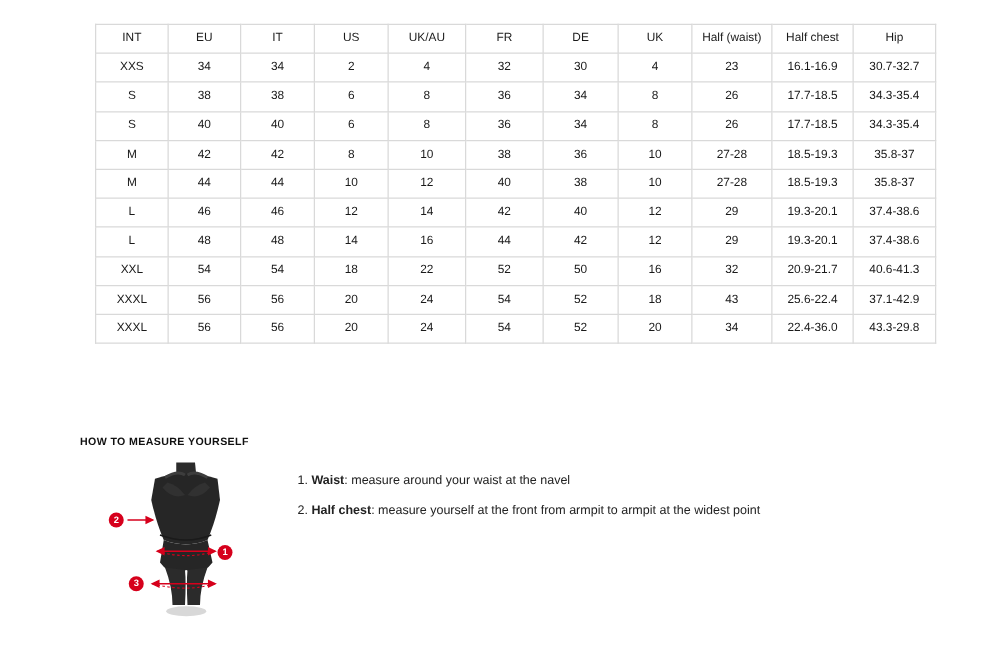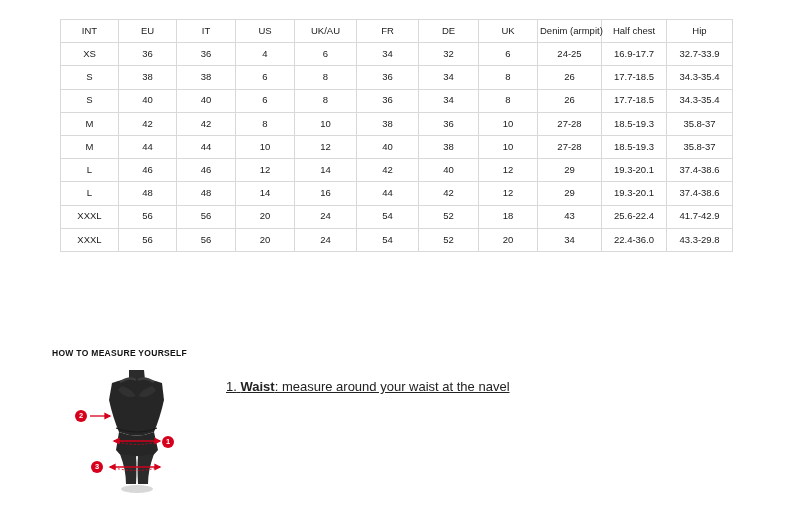--- a/index.html
+++ b/index.html
@@ -15,21 +15,21 @@
   #page {
     position: relative;
     width: 798px;
     height: 519px;
     overflow: hidden;
   }
 
   
   .table-wrap {
     position: absolute;
-    left: 60px;
+    left: 76px;
     top: 19px;
     width: 672px;
   }
   table.size-table {
     border-collapse: collapse;
     width: 672px;
     table-layout: fixed;
   }
   table.size-table td,
   table.size-table th {
@@ -58,21 +58,21 @@
   col.c5 { width: 62px; }
   col.c6 { width: 60px; }
   col.c7 { width: 59px; }
   col.c8 { width: 64px; }
   col.c9 { width: 65px; }
   col.c10 { width: 66px; }
 
   
   .measure-section {
     position: absolute;
-    left: 52px;
+    left: 64px;
     top: 348px;
     width: 680px;
   }
   .measure-title {
     font-size: 8.5px;
     font-weight: bold;
     letter-spacing: 0.3px;
     color: #111111;
     margin-bottom: 8px;
   }
@@ -83,24 +83,23 @@
   }
   .figure-box {
     width: 130px;
     min-width: 130px;
     height: 135px;
     position: relative;
     margin-left: 22px;
   }
   .measure-list {
     margin: 14px 0 0 22px;
-    font-size: 13px;
+    font-size: 10px;
     line-height: 1.0;
     color: #222222;
-    text-decoration: underline;
   }
   .measure-list .mitem {
     margin-bottom: 14px;
     white-space: nowrap;
   }
   .measure-list b { font-weight: bold; }
 
   
   .fig-svg { position: absolute; left: 0; top: 0; }
 
@@ -143,38 +142,38 @@
       <thead>
         <tr>
           <td>INT</td>
           <td>EU</td>
           <td>IT</td>
           <td>US</td>
           <td>UK/AU</td>
           <td>FR</td>
           <td>DE</td>
           <td>UK</td>
-          <td>Denim (armpit)</td>
+          <td>Half (waist)</td>
           <td>Half chest</td>
           <td>Hip</td>
         </tr>
       </thead>
       <tbody>
         <tr>
-          <td>XS</td>
-          <td>36</td>
-          <td>36</td>
+          <td>XXS</td>
+          <td>34</td>
+          <td>34</td>
+          <td>2</td>
           <td>4</td>
-          <td>6</td>
-          <td>34</td>
           <td>32</td>
-          <td>6</td>
-          <td>24-25</td>
-          <td>16.9-17.7</td>
-          <td>32.7-33.9</td>
+          <td>30</td>
+          <td>4</td>
+          <td>23</td>
+          <td>16.1-16.9</td>
+          <td>30.7-32.7</td>
         </tr>
         <tr>
           <td>S</td>
           <td>38</td>
           <td>38</td>
           <td>6</td>
           <td>8</td>
           <td>36</td>
           <td>34</td>
           <td>8</td>
@@ -241,31 +240,44 @@
           <td>14</td>
           <td>16</td>
           <td>44</td>
           <td>42</td>
           <td>12</td>
           <td>29</td>
           <td>19.3-20.1</td>
           <td>37.4-38.6</td>
         </tr>
         <tr>
+          <td>XXL</td>
+          <td>54</td>
+          <td>54</td>
+          <td>18</td>
+          <td>22</td>
+          <td>52</td>
+          <td>50</td>
+          <td>16</td>
+          <td>32</td>
+          <td>20.9-21.7</td>
+          <td>40.6-41.3</td>
+        </tr>
+        <tr>
           <td>XXXL</td>
           <td>56</td>
           <td>56</td>
           <td>20</td>
           <td>24</td>
           <td>54</td>
           <td>52</td>
           <td>18</td>
           <td>43</td>
           <td>25.6-22.4</td>
-          <td>41.7-42.9</td>
+          <td>37.1-42.9</td>
         </tr>
         <tr>
           <td>XXXL</td>
           <td>56</td>
           <td>56</td>
           <td>20</td>
           <td>24</td>
           <td>54</td>
           <td>52</td>
           <td>20</td>
@@ -328,18 +340,22 @@
         <div class="bullet b1">1</div>
         <div class="bullet b2">2</div>
         <div class="bullet b3">3</div>
       </div>
 
       <div class="measure-list">
         <div class="mitem">
           <span>1.</span>
           <b>Waist</b><span>: measure around your waist at the navel</span>
         </div>
+        <div class="mitem">
+          <span>2.</span>
+          <b>Half chest</b><span>: measure yourself at the front from armpit to armpit at the widest point</span>
+        </div>
       </div>
 
     </div>
   </div>
 
 </div>
 
 </body></html>

